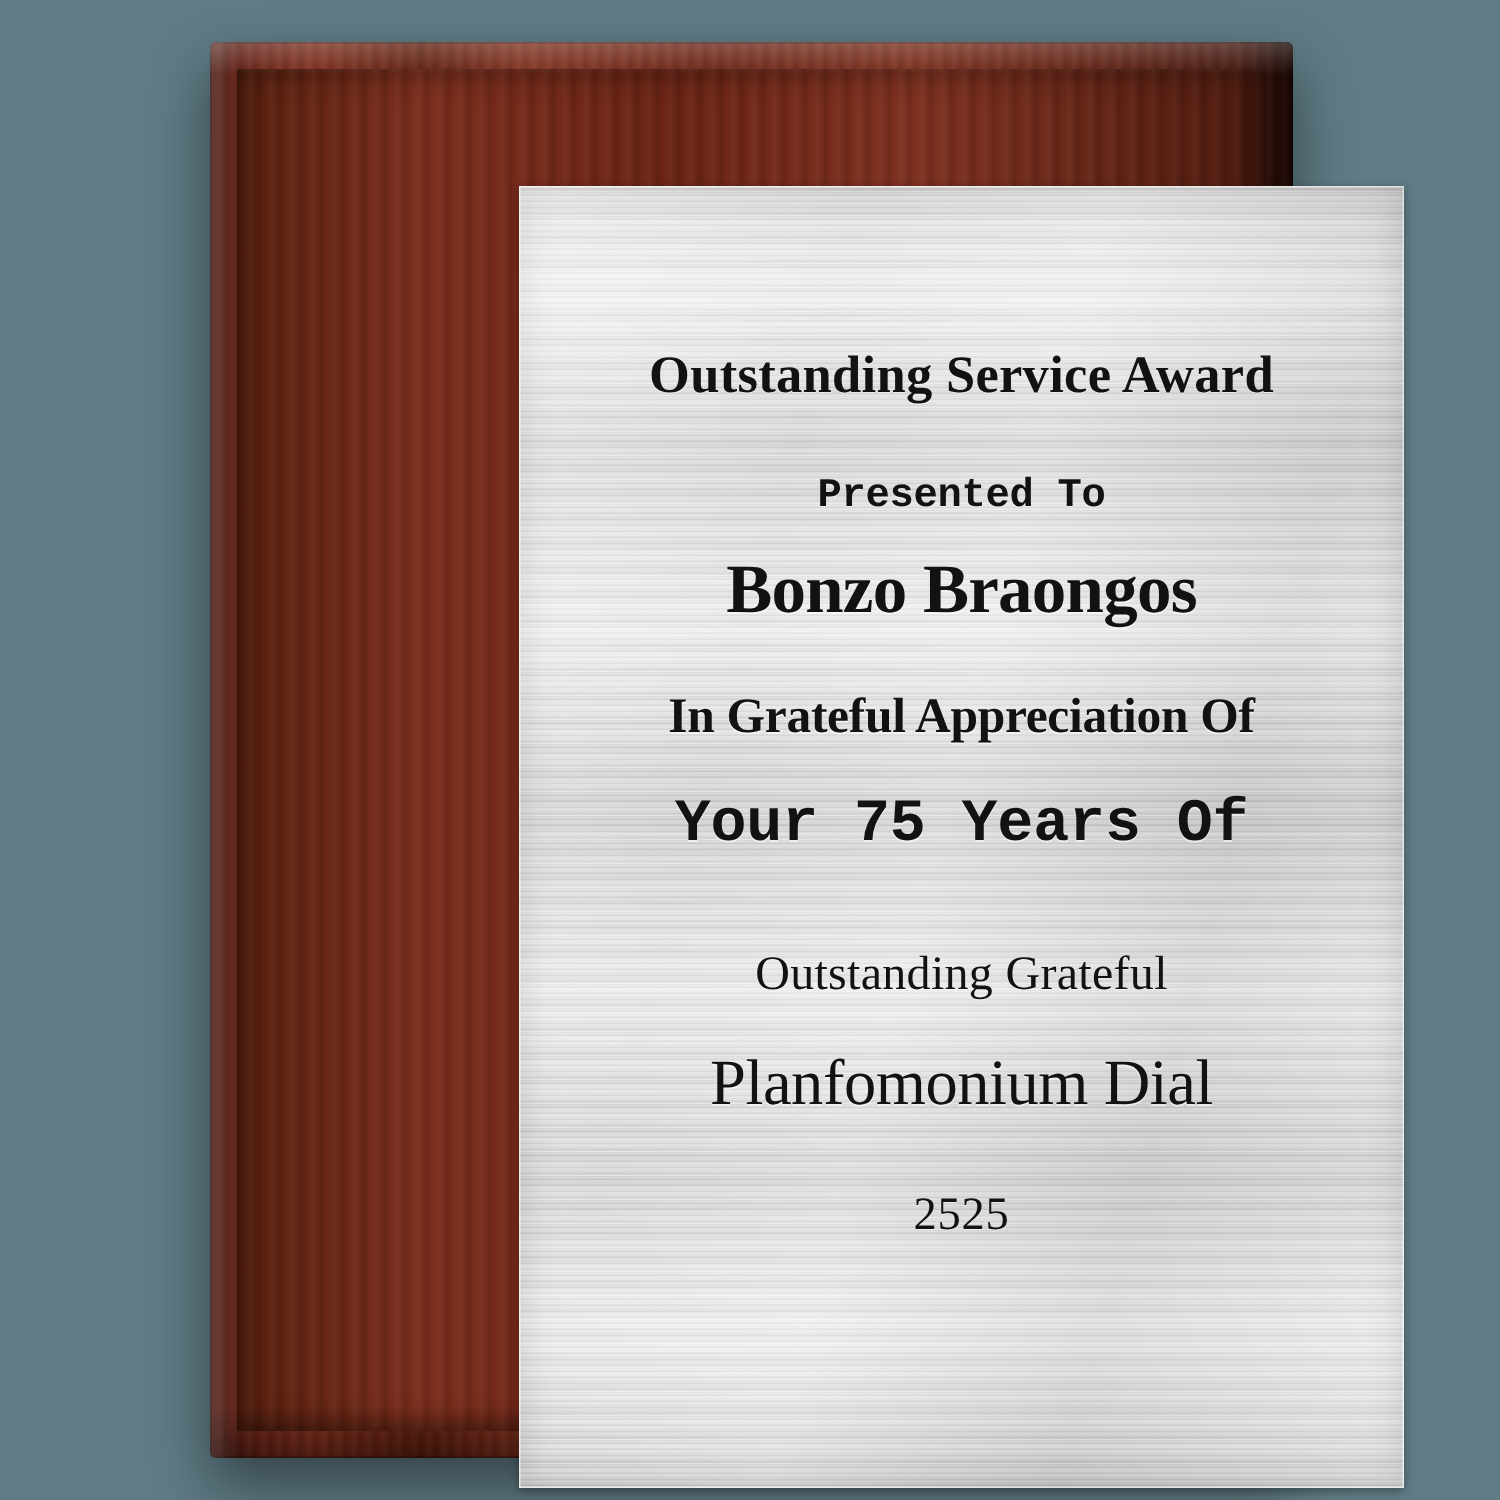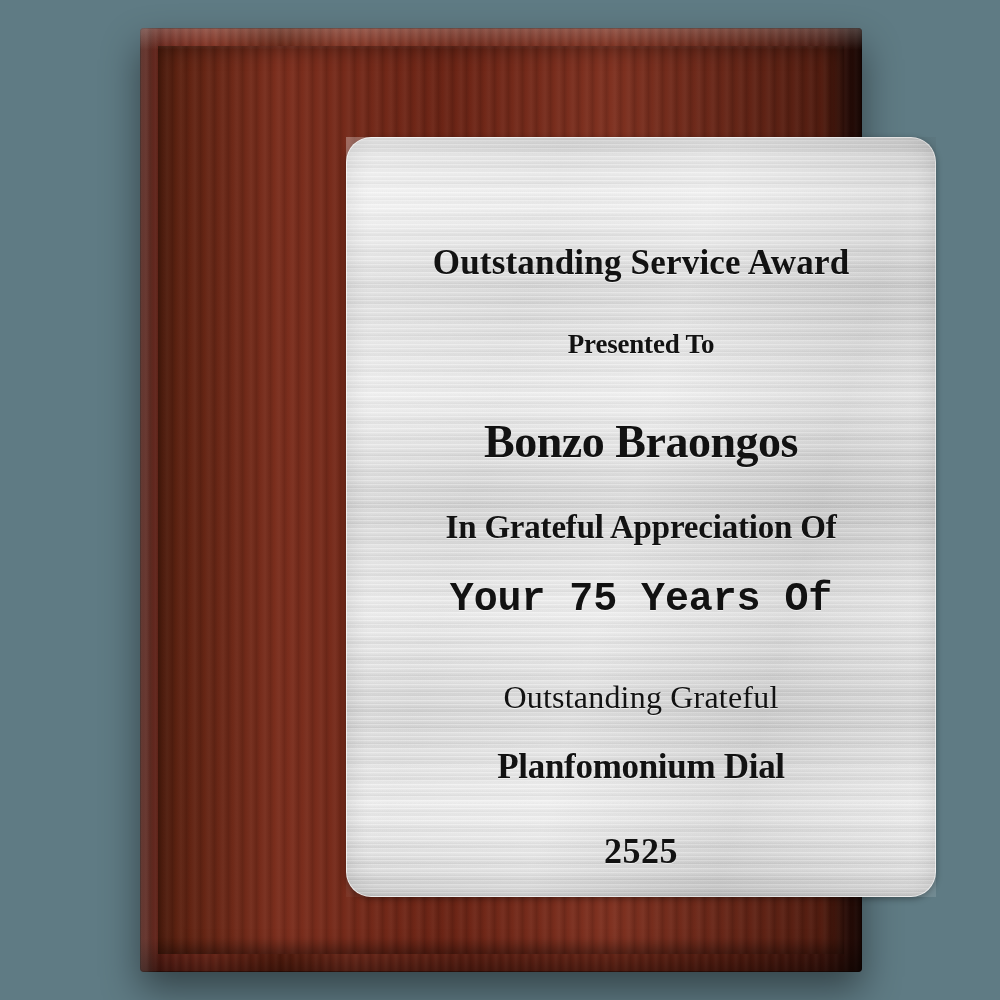--- a/index.html
+++ b/index.html
@@ -79,44 +79,43 @@
       linear-gradient(90deg,
         #58200f 0%, #7c2e1d 18%, #6b2415 42%, #7f3120 66%, #4d1a0e 100%);
     box-shadow: inset 0 0 22px rgba(0,0,0,0.45);
     pointer-events: none;
   }
 
   
   .plate {
     position: absolute;
     left: 206px;
-    top: 109px;
+    top: 96px;
     width: 590px;
-    height: 760px;
+    height: 868px;
     background:
       
       repeating-linear-gradient(0deg,
         rgba(255,255,255,0.55) 0px,
         rgba(255,255,255,0.00) 1px,
         rgba(0,0,0,0.055) 2px,
         rgba(255,255,255,0.22) 3px,
         rgba(0,0,0,0.03) 4px),
       repeating-linear-gradient(0deg,
         rgba(0,0,0,0.045) 0px,
         rgba(0,0,0,0.00) 7px,
         rgba(255,255,255,0.10) 11px,
         rgba(0,0,0,0.05) 17px),
       linear-gradient(180deg,
         #dcdcdc 0%, #f2f2f2 8%, #d7d7d7 20%, #eeeeee 34%,
         #d2d2d2 48%, #ececec 62%, #d6d6d6 76%, #efefef 88%, #d4d4d4 100%);
     box-shadow:
       inset 0 0 0 1px rgba(255,255,255,0.65),
       inset 0 0 26px rgba(0,0,0,0.16),
       0 2px 6px rgba(0,0,0,0.35);
-    border-radius: 25px;
   }
 
   .plate-sheen {
     position: absolute;
     inset: 0;
     background:
       linear-gradient(105deg,
         rgba(255,255,255,0.30) 0%,
         rgba(255,255,255,0.02) 28%,
         rgba(255,255,255,0.16) 48%,
@@ -140,27 +139,27 @@
   }
 
   .line {
     width: 100%;
     line-height: 1.05;
     text-shadow: 0 1px 0 rgba(255,255,255,0.55);
     white-space: nowrap;
   }
 
   .l-title   { font-size: 35px; font-weight: 700; letter-spacing: 0.2px; margin-bottom: 48px; }
-  .l-presented { font-size: 27px; font-weight: 700; letter-spacing: -0.2px; margin-bottom: 60px; }
+  .l-presented { font-size: 27px; font-weight: 700; letter-spacing: -0.2px; margin-bottom: 24px; font-family: Liberation Mono, monospace; }
   .l-name    { font-size: 46px; font-weight: 700; letter-spacing: -0.5px; margin-bottom: 44px; }
   .l-grateful{ font-size: 33px; font-weight: 700; letter-spacing: -0.2px; margin-bottom: 34px; }
   .l-years   { font-size: 40px; font-weight: 700; letter-spacing: -0.1px; margin-bottom: 60px; font-family: Liberation Mono, monospace; }
   .l-service { font-size: 32px; font-weight: 400; letter-spacing: 0.2px; margin-bottom: 34px; }
-  .l-org     { font-size: 35px; font-weight: 700; letter-spacing: -0.3px; margin-bottom: 48px; }
-  .l-year    { font-size: 36px; font-weight: 700; letter-spacing: 0.5px; }
+  .l-org     { font-size: 43px; font-weight: 400; letter-spacing: -0.3px; margin-bottom: 48px; }
+  .l-year    { font-size: 31px; font-weight: 400; letter-spacing: 0.5px; }
 </style>
 </head>
 <body>
 
 <div class="scene">
 
   <div class="plaque">
     <div class="plaque-inner-edge"></div>
     <div class="plaque-bevel"></div>
 

